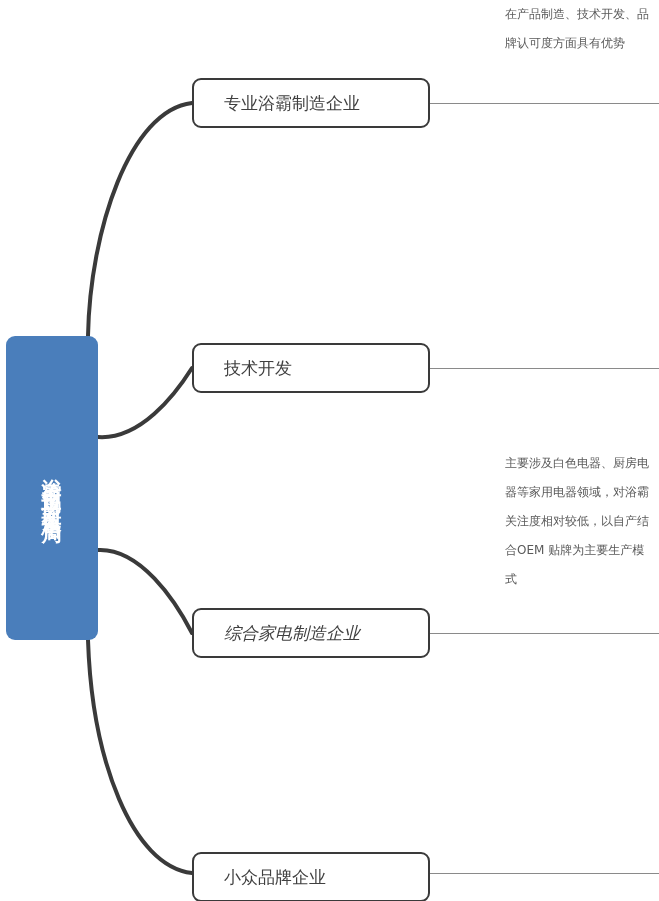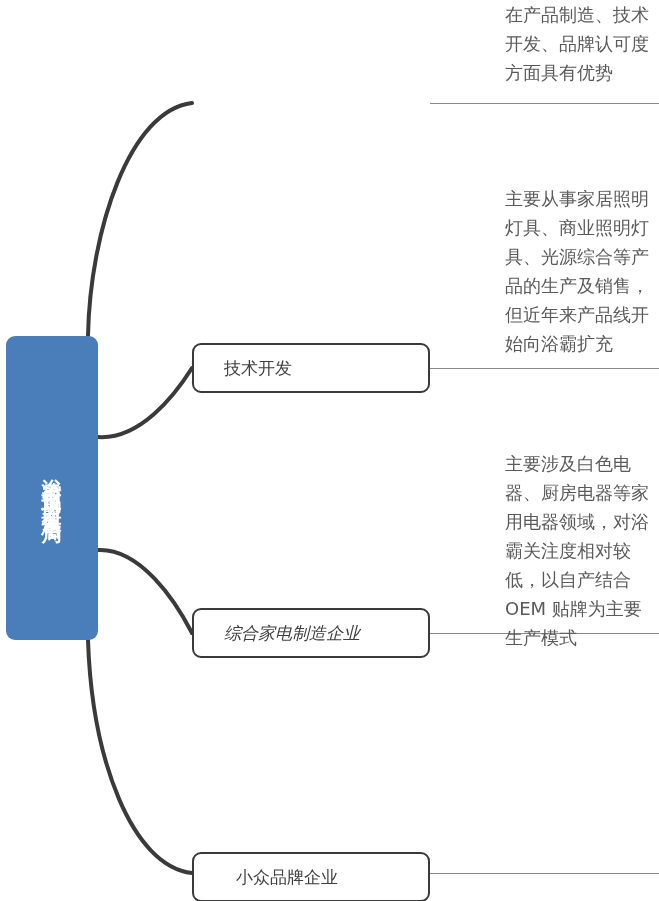--- a/index.html
+++ b/index.html
@@ -72,21 +72,21 @@
     padding-left: 30px;
     white-space: nowrap;
   }
 
   
   .desc {
     position: absolute;
     left: 505px;
     width: 150px;
     color: #5A5A5A;
-    font-size: 18px;
+    font-size: 12px;
     line-height: 29px;
     text-align: left;
     z-index: 2;
   }
 
   
   .rule {
     position: absolute;
     left: 430px;
     width: 229px;
@@ -111,27 +111,29 @@
 
   <div class="rule" style="top:103px;"></div>
   <div class="rule" style="top:368px;"></div>
   <div class="rule" style="top:633px;"></div>
   <div class="rule" style="top:873px;"></div>
 
   <div class="root-node">
     <span class="root-label">浴霸市场目前竞争格局</span>
   </div>
 
+  <div class="branch-node" style="top:78px;">
+    <span class="branch-label">专业浴霸制造企业</span>
+  </div>
   <div class="branch-node" style="top:343px;">
     <span class="branch-label">技术开发</span>
   </div>
   <div class="branch-node" style="top:608px;font-style:italic;">
     <span class="branch-label">综合家电制造企业</span>
   </div>
-  <div class="branch-node" style="top:852px;padding-left:12px;">
+  <div class="branch-node" style="top:852px;">
     <span class="branch-label">小众品牌企业</span>
   </div>
 
   <div class="desc" style="top:0px;">在产品制造、技术开发、品牌认可度方面具有优势</div>
-  <div class="desc" style="top:184px;">主要从事家居照明灯具、商业照明灯具、光源综合等产品的生产及销售，但近年来产品线开始向浴霸扩充</div>
   <div class="desc" style="top:449px;">主要涉及白色电器、厨房电器等家用电器领域，对浴霸关注度相对较低，以自产结合OEM 贴牌为主要生产模式</div>
 
 </div>
 
 </body></html>

